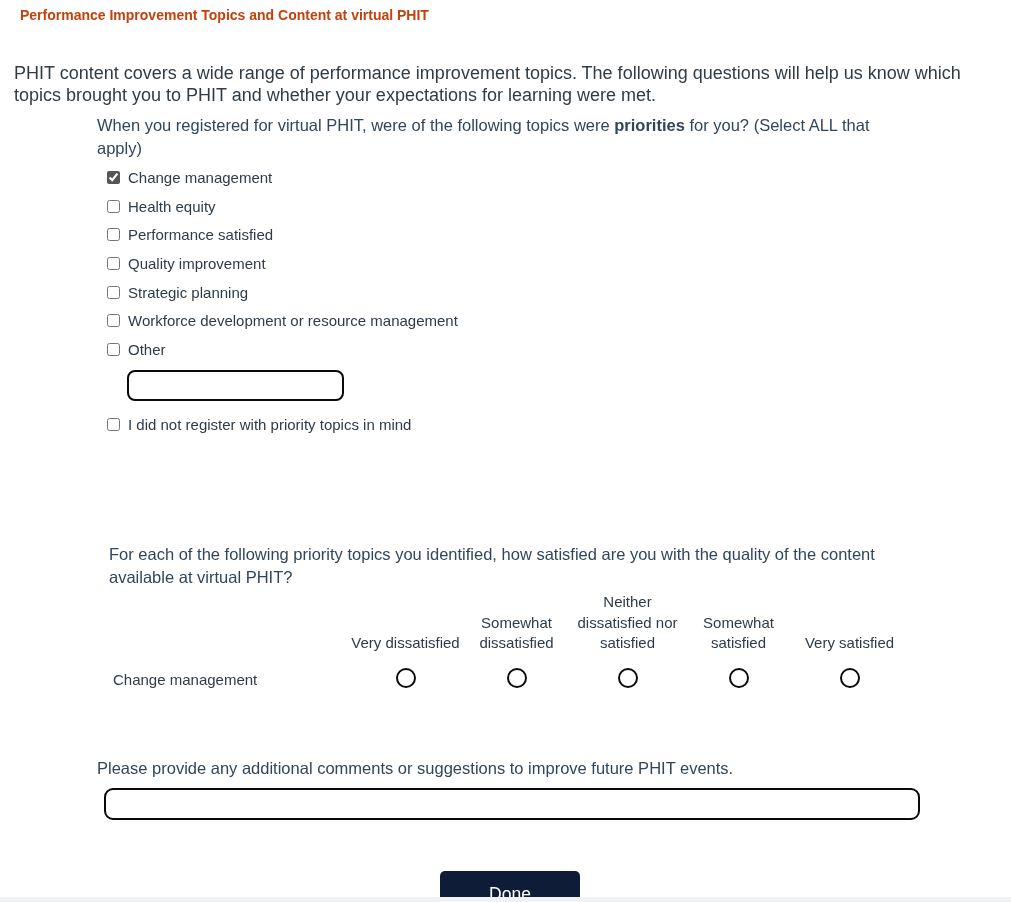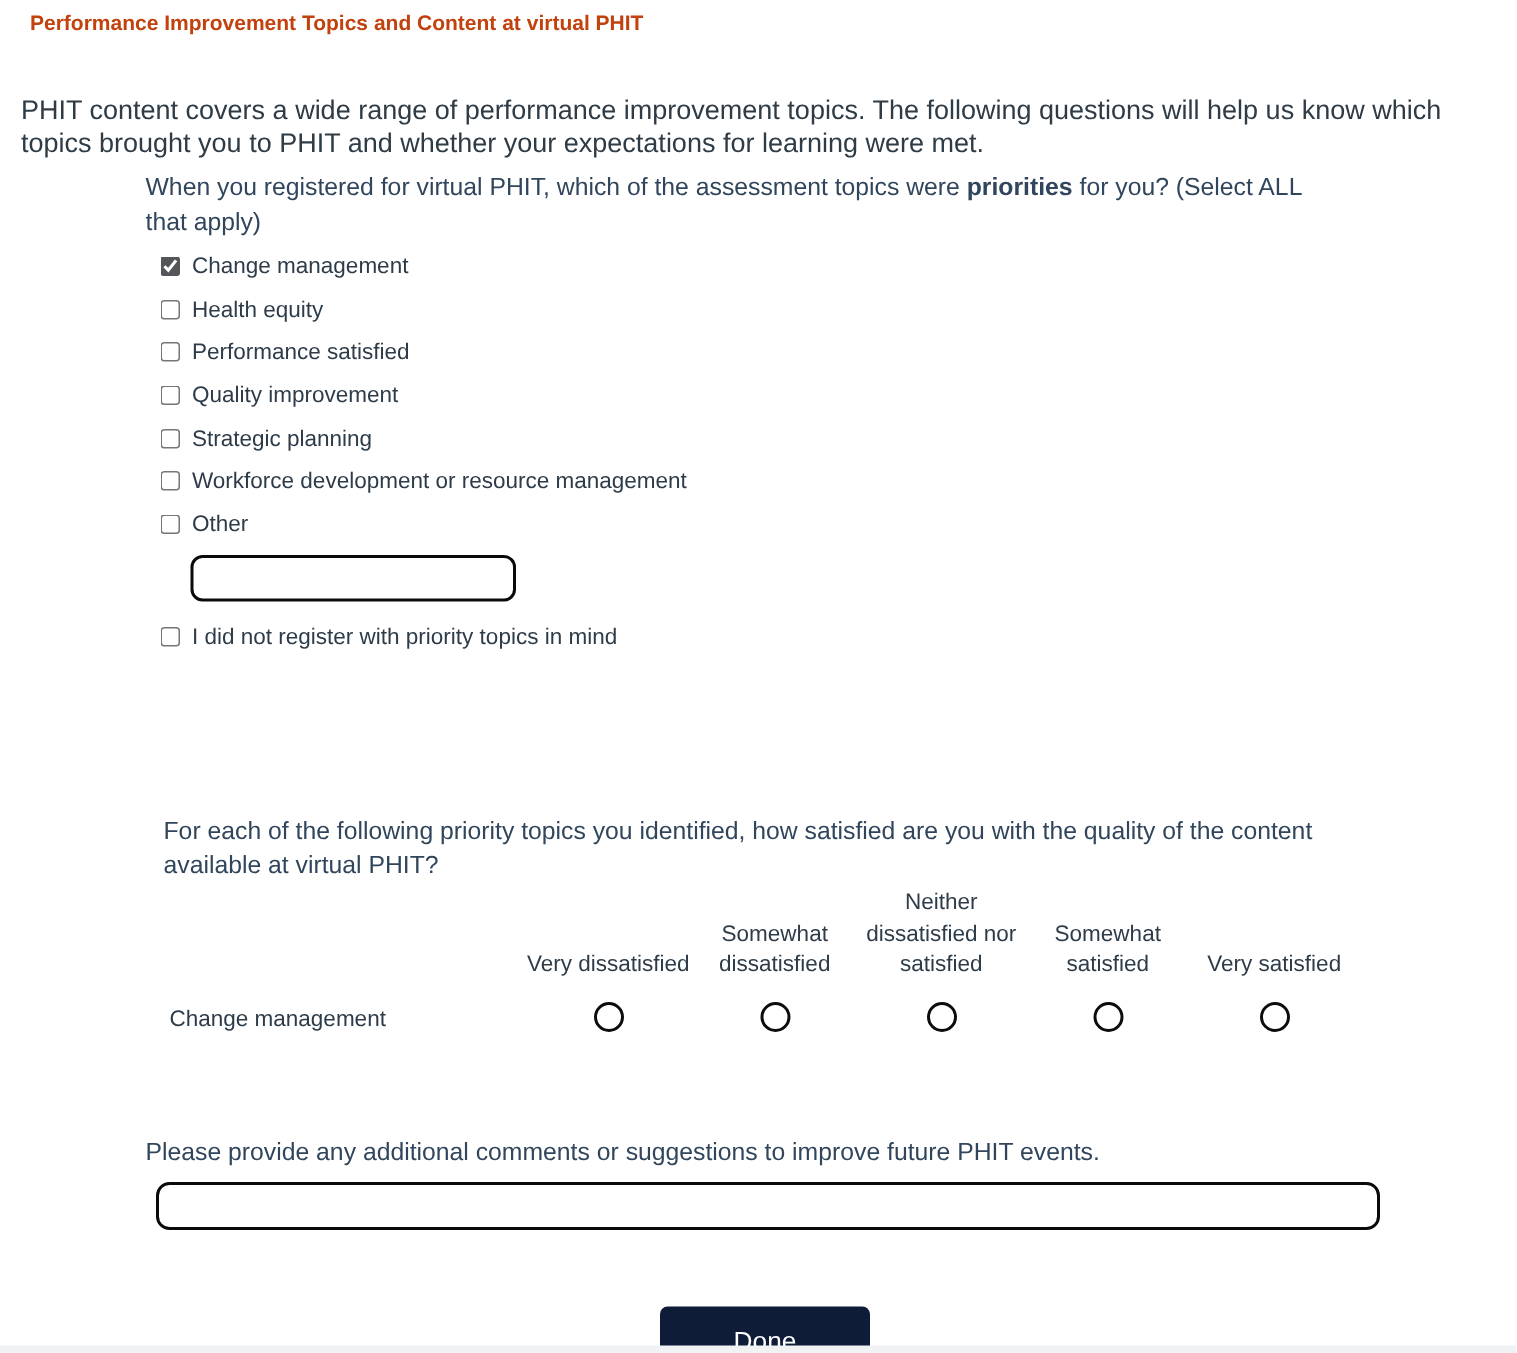--- a/index.html
+++ b/index.html
@@ -81,21 +81,21 @@
     background:#f0f2f4; z-index:10;
   }
 </style>
 </head>
 <body>
 
 <div class="page-title">Performance Improvement Topics and Content at virtual PHIT</div>
 
 <p class="intro">PHIT content covers a wide range of performance improvement topics. The following questions will help us know which topics brought you to PHIT and whether your expectations for learning were met.</p>
 
-<div class="q-text q1"><span>When you registered for virtual PHIT, which of the assessment topics were </span><b>priorities</b><span> for you? (Select ALL that apply)</span></div>
+<div class="q-text q1"><span>When you registered for virtual PHIT, were of the following topics were </span><b>priorities</b><span> for you? (Select ALL that apply)</span></div>
 
 <ul class="options">
   <li>
     <label class="option-row">
       <input type="checkbox" checked="" style="">
       <span class="option-label">Change management</span>
     </label>
   </li>
   <li>
     <label class="option-row">

